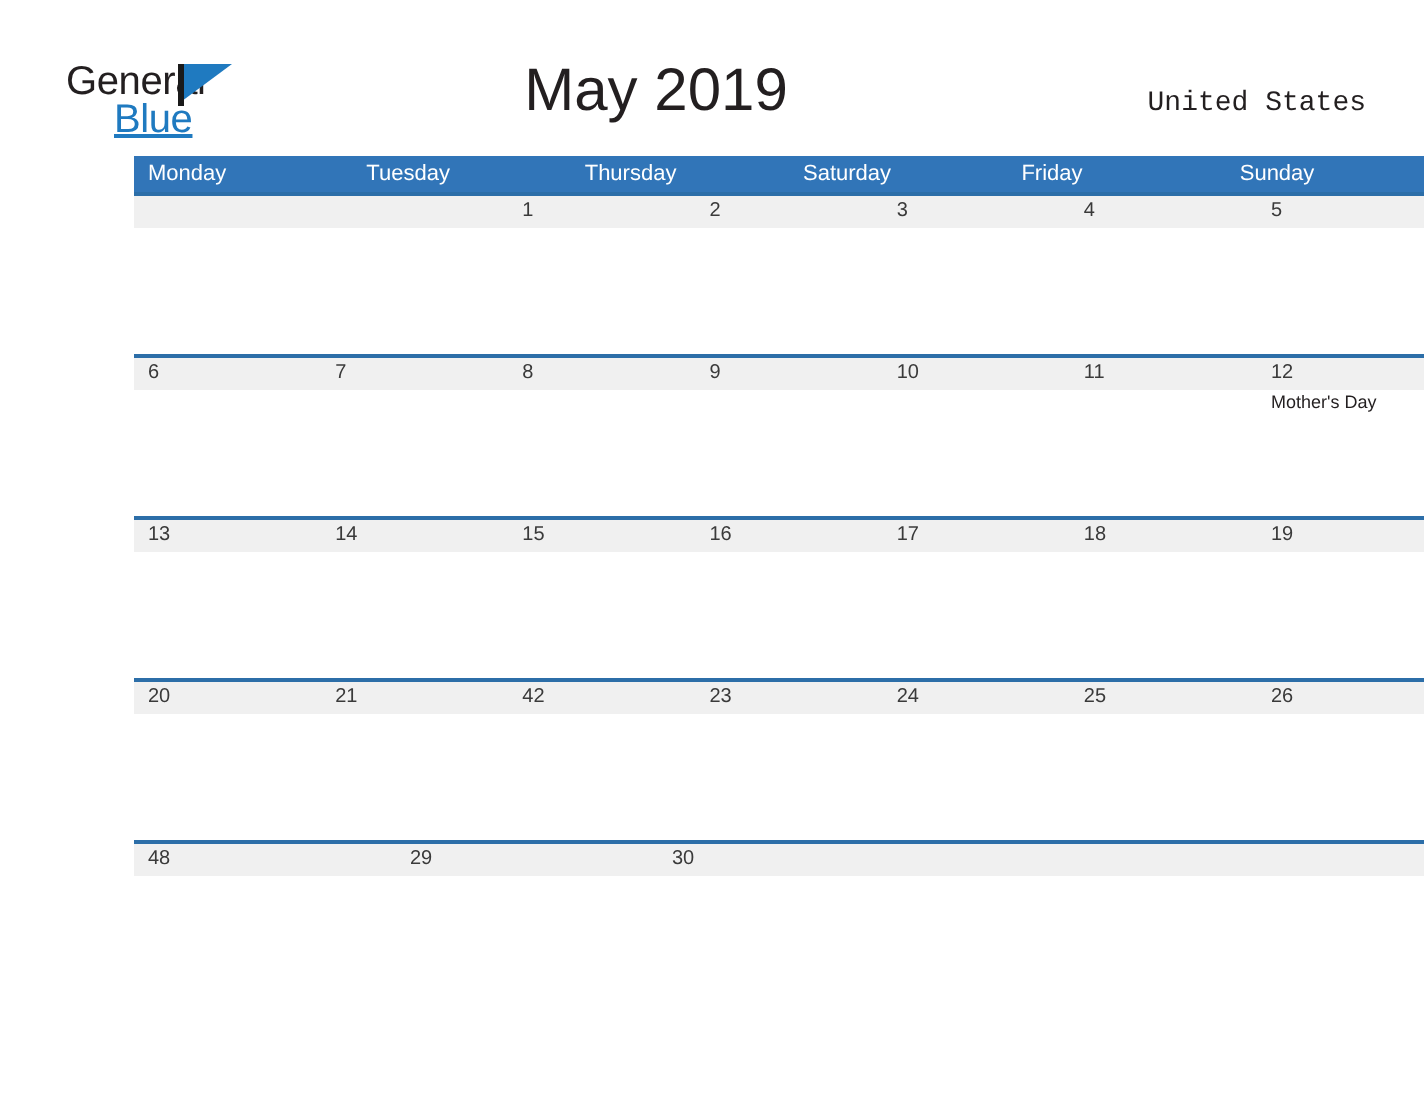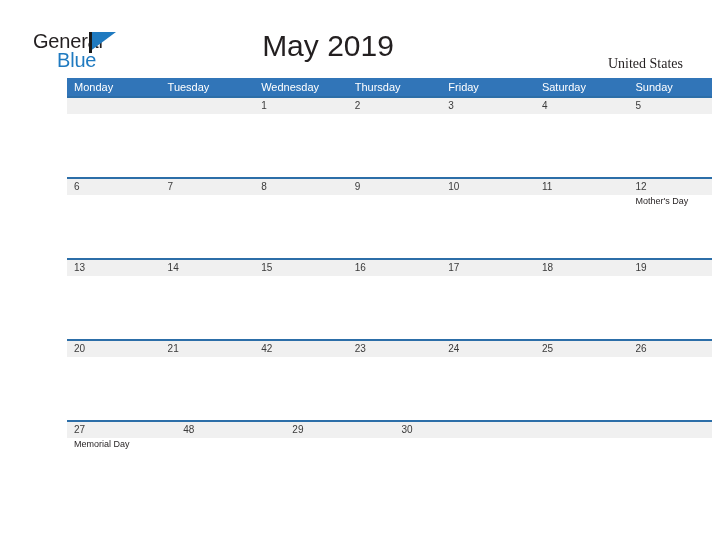--- a/index.html
+++ b/index.html
@@ -49,20 +49,21 @@
     font-family: "Liberation Sans", sans-serif;
   }
   .logo-blue {
     position: absolute;
     left: 24px;
     top: 19px;
     font-size: 20px;
     color: #1f7ac0;
     letter-spacing: -0.2px;
     font-family: "Liberation Sans", sans-serif;
+    text-decoration: underline;
   }
   .logo-flag {
     position: absolute;
     left: 56px;
     top: 1px;
     width: 28px;
     height: 21px;
   }
   .logo-flag svg { display: block; }
 
@@ -77,22 +78,21 @@
     font-family: "Liberation Sans", sans-serif;
     letter-spacing: 0px;
   }
 
   .country {
     position: absolute;
     right: 29px;
     top: 44px;
     font-size: 14px;
     color: #231f20;
-    font-family: Liberation Serif, serif;
-    margin-top: 12px;
+    font-family: Liberation Mono, monospace;
   }
 
   
   .calendar {
     position: absolute;
     left: 28px;
     top: 78px;
     width: 655px;
     margin-left: 39px;
   }
@@ -192,24 +192,23 @@
 
     <div class="country">United States</div>
 
   </div>
 
   <div class="calendar">
 
     <div class="weekday-row">
       <div class="weekday-cell">Monday</div>
       <div class="weekday-cell">Tuesday</div>
-      <div class="weekday-cell">Wednesday</div>
       <div class="weekday-cell">Thursday</div>
+      <div class="weekday-cell">Saturday</div>
       <div class="weekday-cell">Friday</div>
-      <div class="weekday-cell">Saturday</div>
       <div class="weekday-cell">Sunday</div>
     </div>
 
     <div class="week-row">
       <div class="week-cells">
         <div class="day-cell empty">
           <div class="day-band"></div>
 
           <div class="day-event"></div>
         </div>
@@ -363,25 +362,20 @@
           <div class="day-num">26</div>
           <div class="day-event"></div>
         </div>
       </div>
     </div>
 
     <div class="week-row">
       <div class="week-cells">
         <div class="day-cell">
           <div class="day-band"></div>
-          <div class="day-num">27</div>
-          <div class="day-event">Memorial Day</div>
-        </div>
-        <div class="day-cell">
-          <div class="day-band"></div>
           <div class="day-num">48</div>
           <div class="day-event"></div>
         </div>
         <div class="day-cell">
           <div class="day-band"></div>
           <div class="day-num">29</div>
           <div class="day-event"></div>
         </div>
         <div class="day-cell">
           <div class="day-band"></div>

